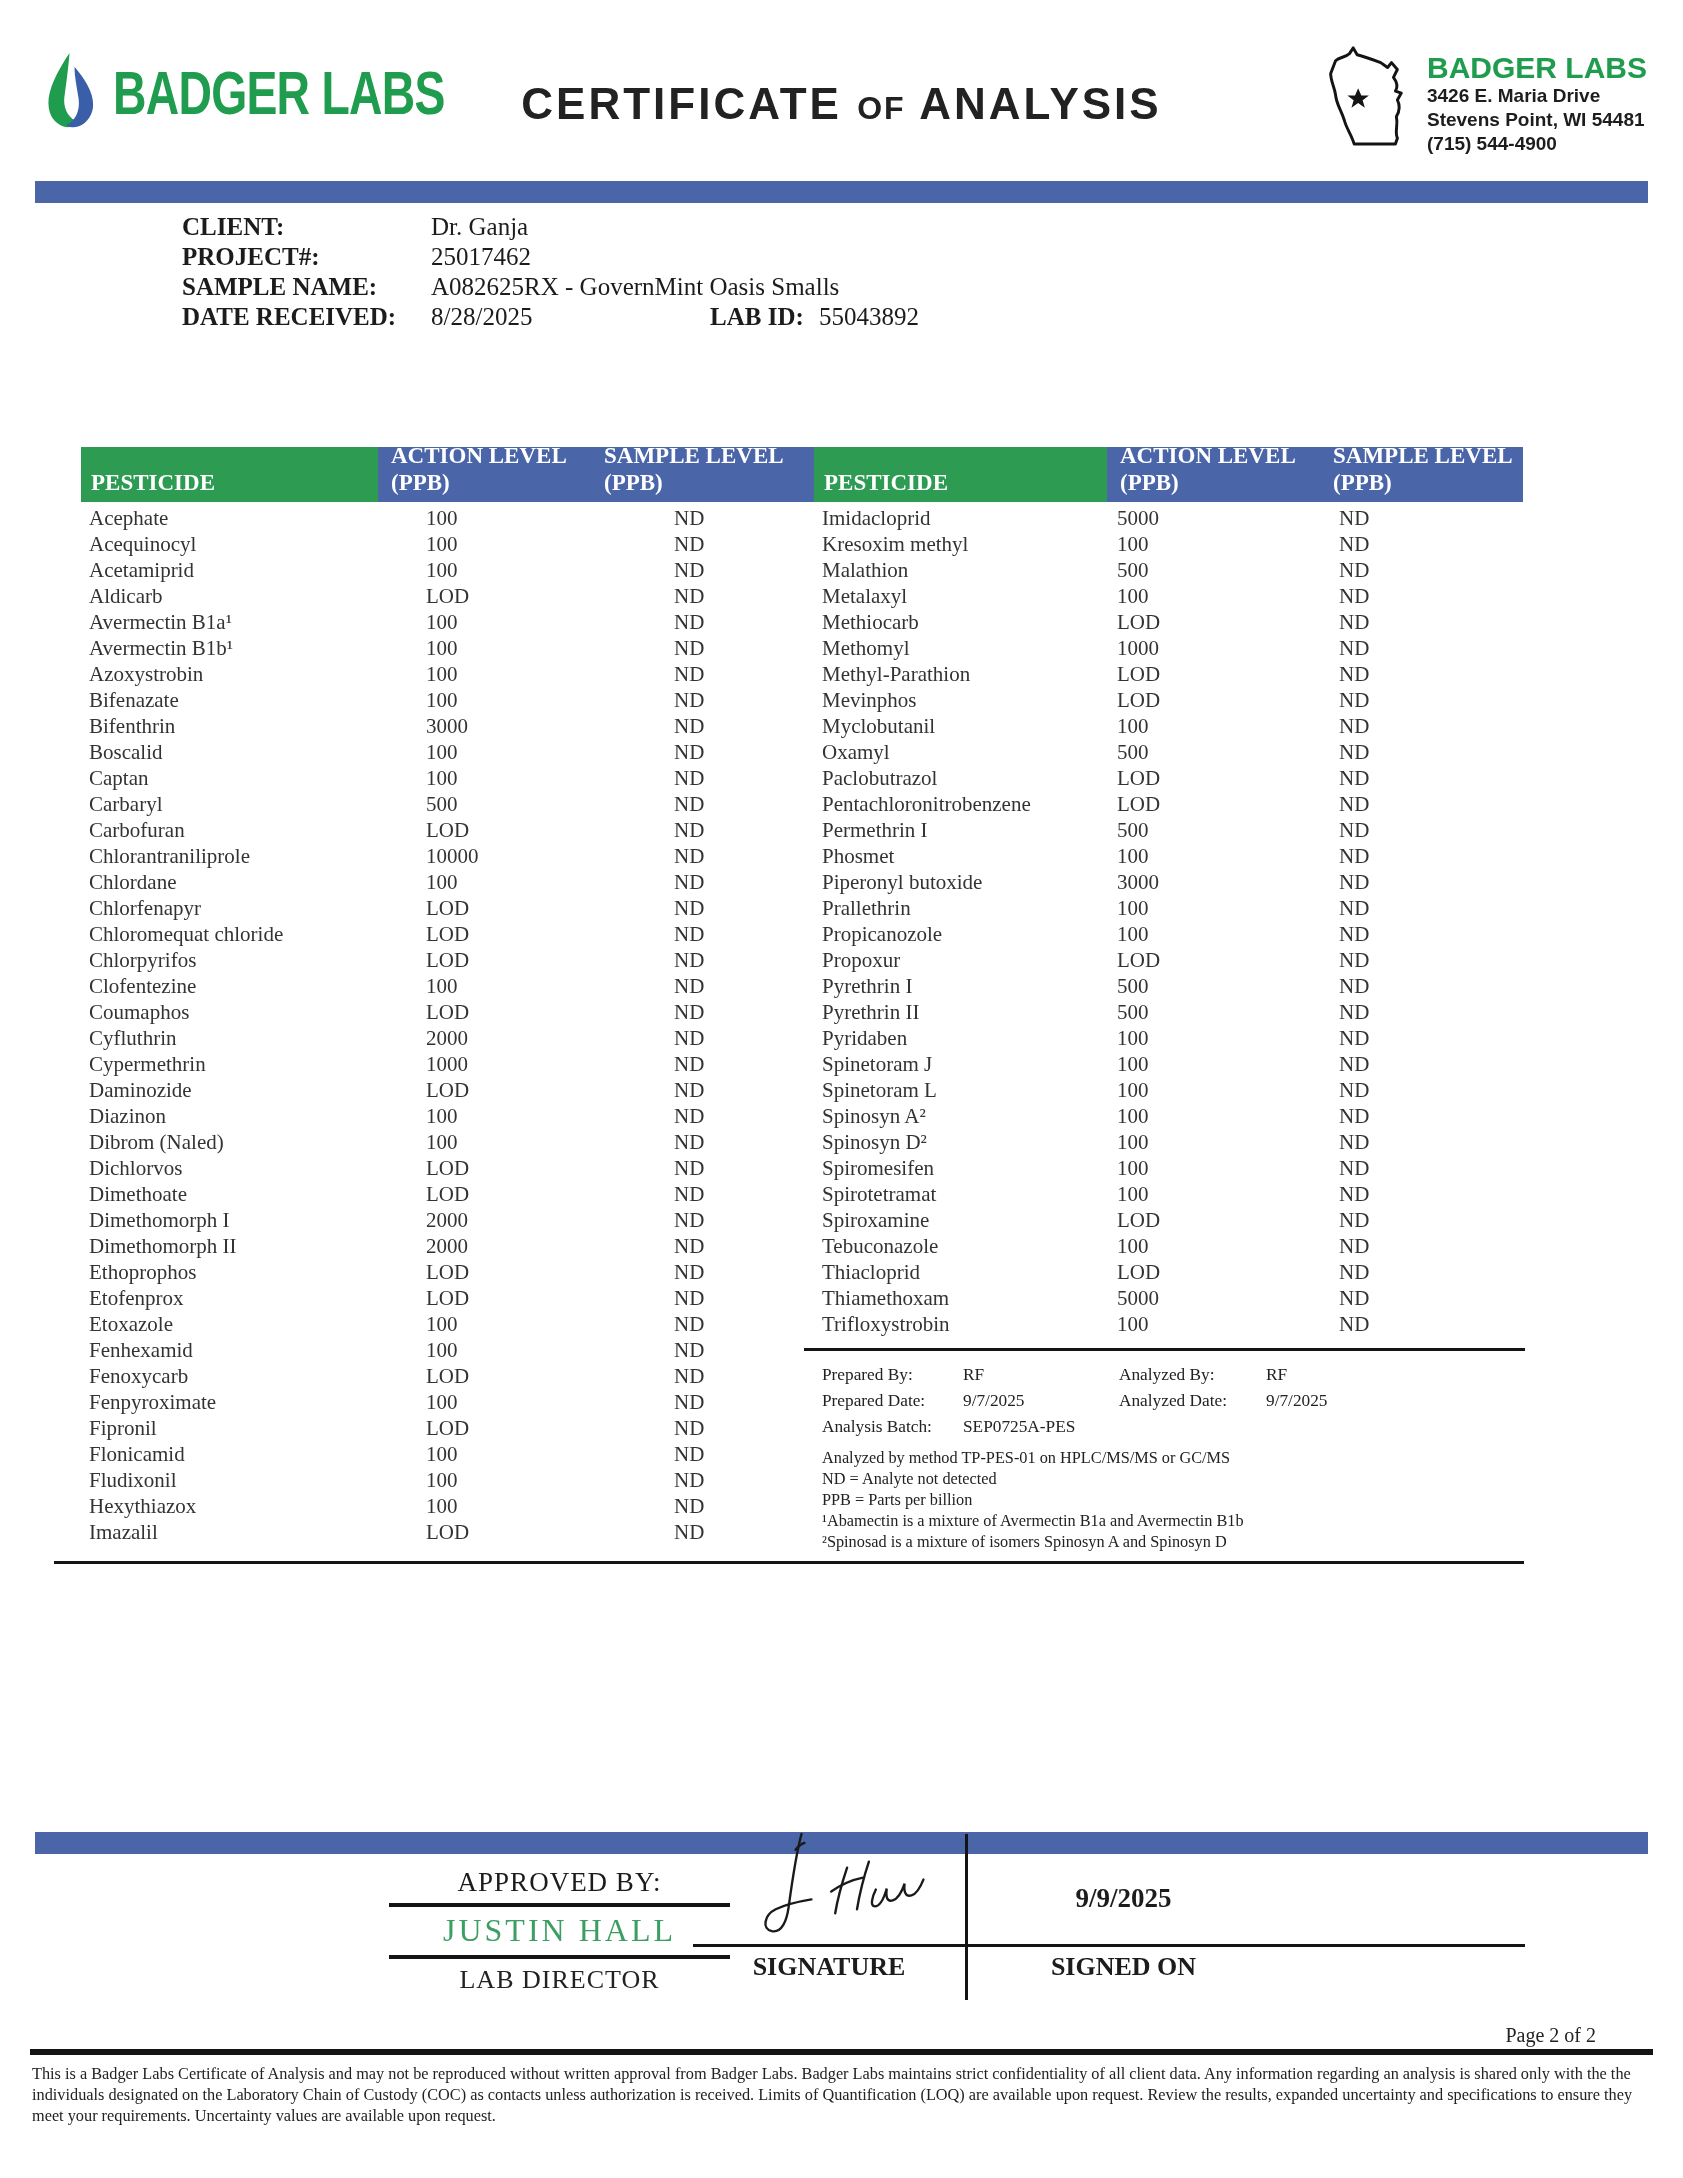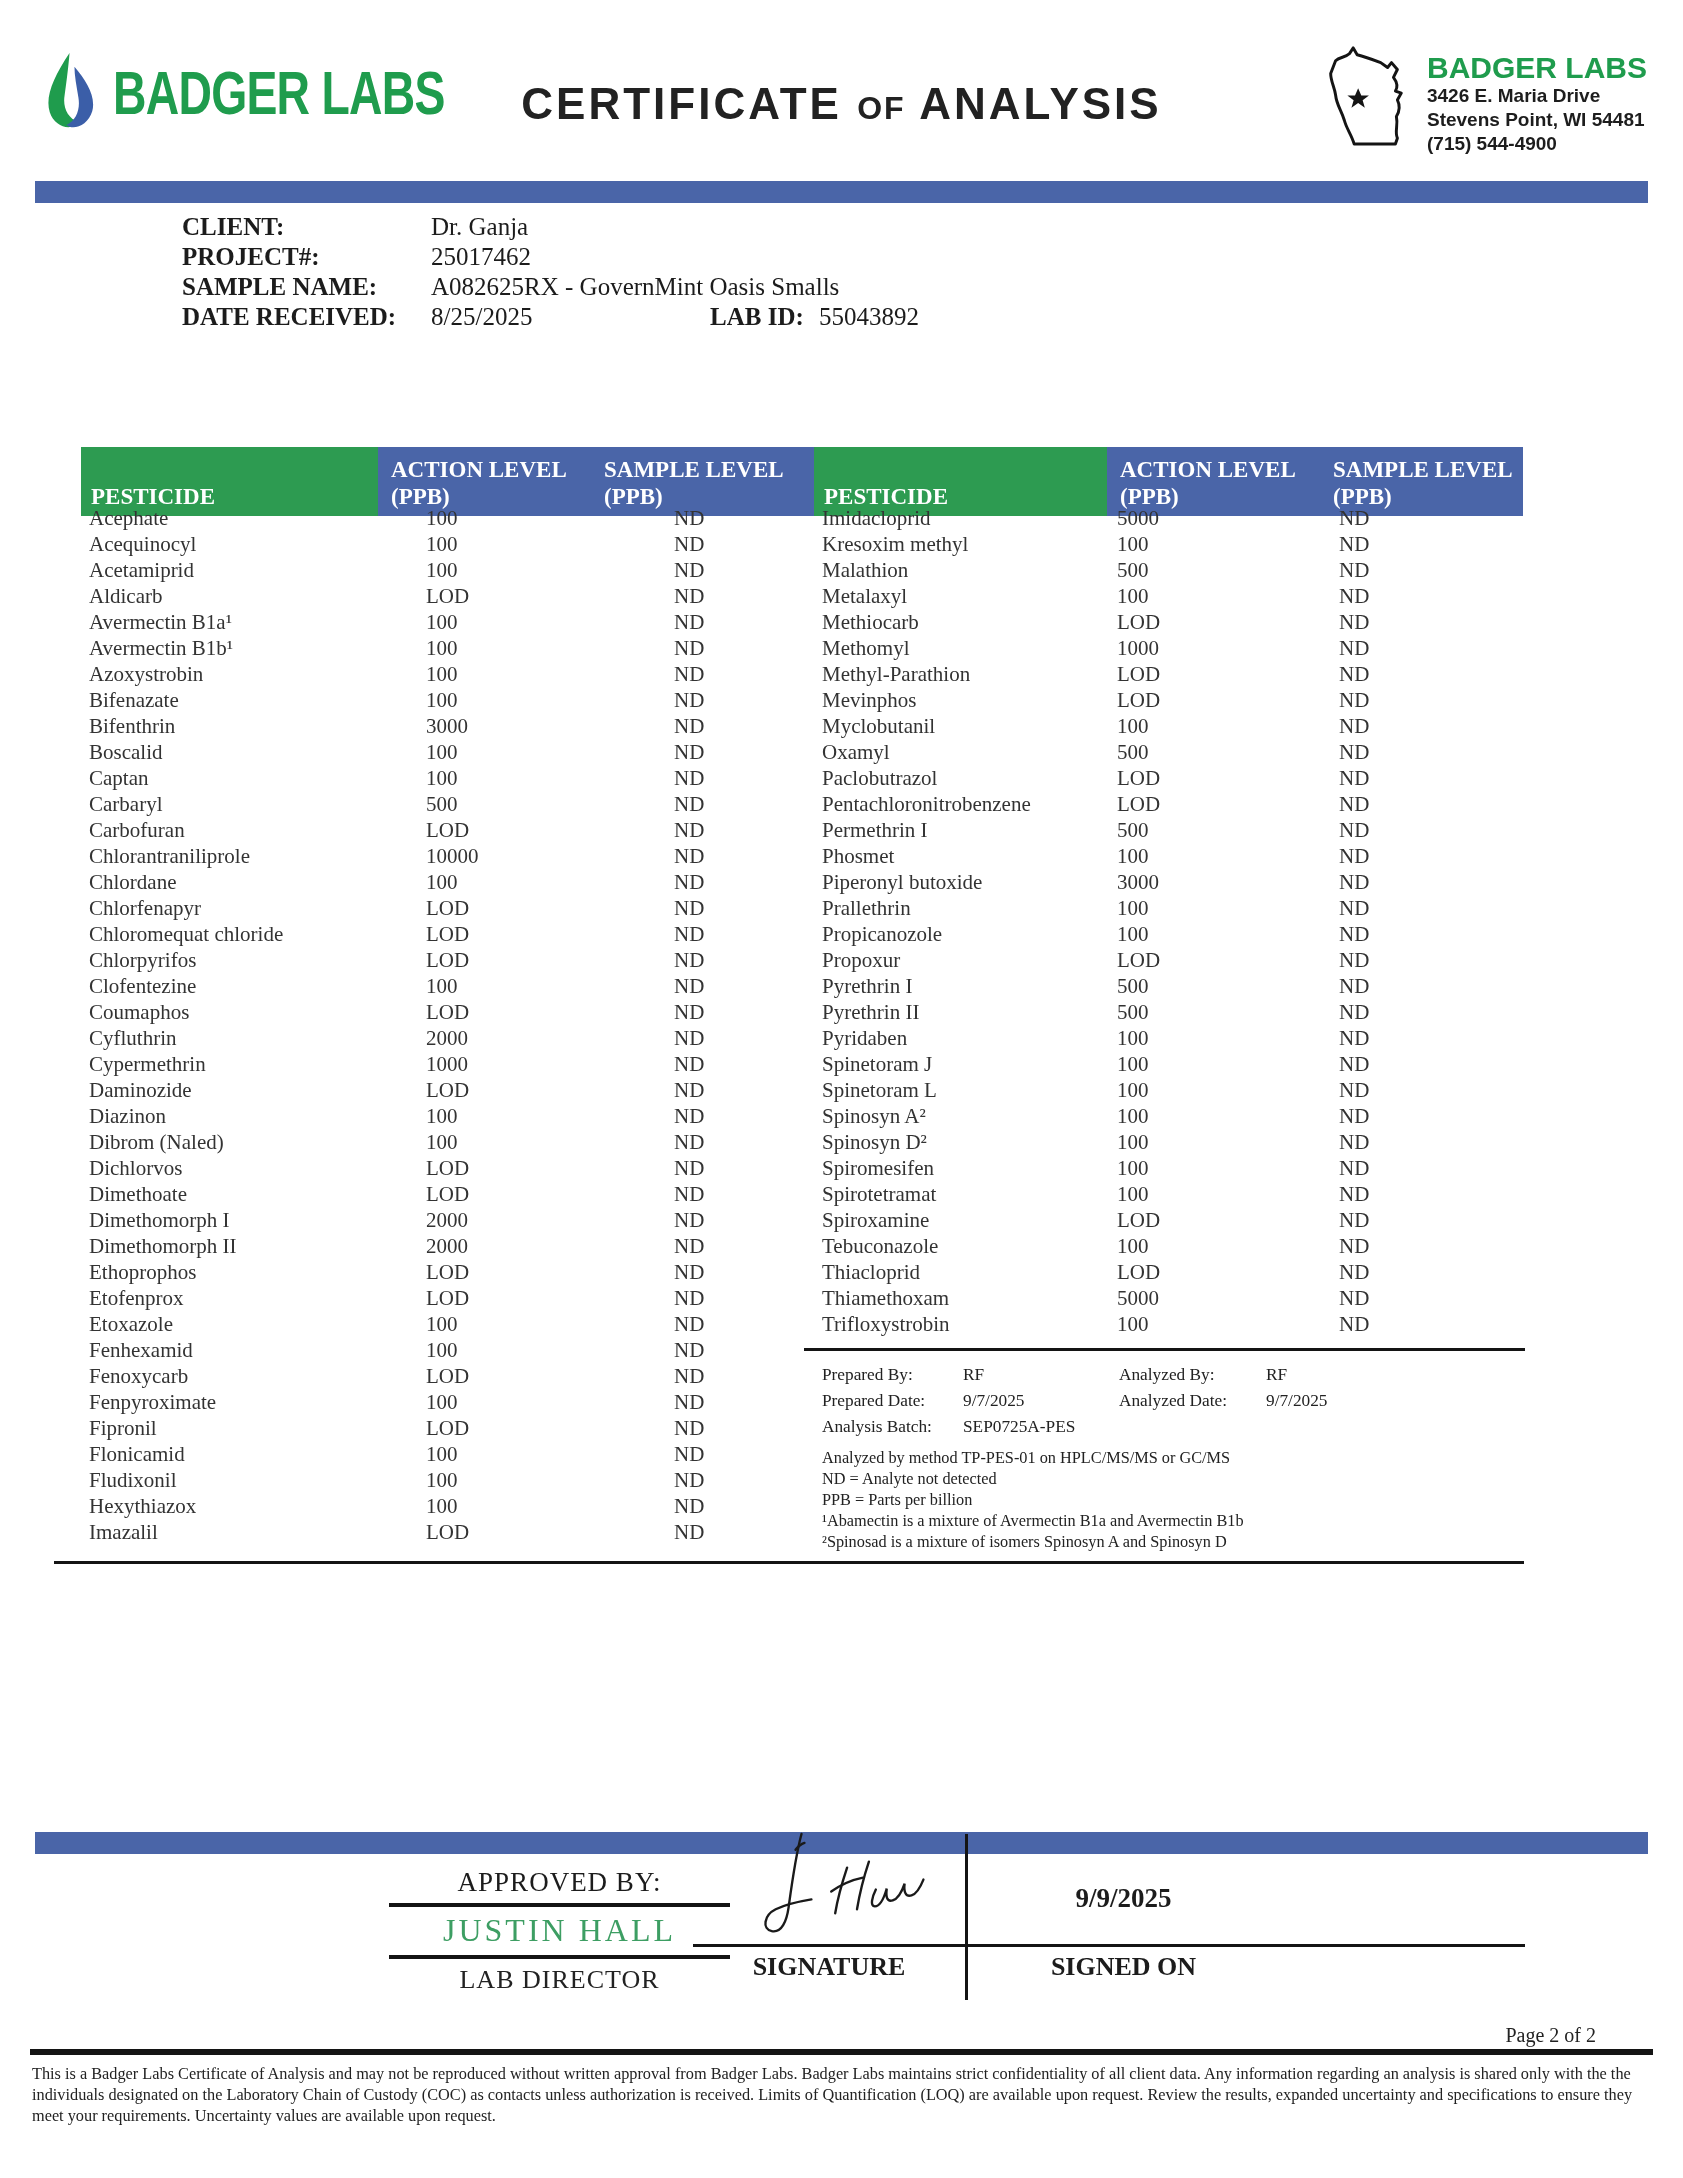--- a/index.html
+++ b/index.html
@@ -37,21 +37,21 @@
   .labid-label{font-weight:bold;width:109px;}
   
   .section-head{
     position:absolute;left:42px;top:362px;width:1511px;
     display:flex;justify-content:space-between;align-items:flex-end;
     border-bottom:5px solid #141414;padding-bottom:4px;
   }
   .section-title{font-weight:bold;font-size:46px;letter-spacing:1px;color:#111;}
   .section-result{font-weight:bold;font-size:46px;color:#1e9b4d;letter-spacing:1px;}
   
-  .th-cell{position:absolute;top:447px;height:69px;color:#fff;font-weight:bold;font-size:23px;}
+  .th-cell{position:absolute;top:447px;height:55px;color:#fff;font-weight:bold;font-size:23px;}
   .th-green{background:#2d9b51;}
   .th-blue{background:#4a65a8;}
   .th-g-l{left:81px;width:297px;}
   .th-b-l{left:378px;width:436px;}
   .th-g-r{left:814px;width:293px;}
   .th-b-r{left:1107px;width:416px;}
   .th-pesticide{position:absolute;left:10px;bottom:6px;}
   .th-two{position:absolute;bottom:6px;line-height:27px;}
   .th-action{left:13px;}
   .th-sample{left:226px;}
@@ -128,21 +128,21 @@
     <div class="client-row">
       <span class="client-label">PROJECT#:</span>
       <span class="client-value">25017462</span>
     </div>
     <div class="client-row">
       <span class="client-label">SAMPLE NAME:</span>
       <span>A082625RX - GovernMint Oasis Smalls</span>
     </div>
     <div class="client-row">
       <span class="client-label">DATE RECEIVED:</span>
-      <span class="client-value">8/25/2025</span>
+      <span class="client-value">8/28/2025</span>
       <span class="labid-label">LAB ID:</span>
       <span>55043892</span>
     </div>
   </div>
 
 
   <div class="th-cell th-green th-g-l">
     <span class="th-pesticide">PESTICIDE</span>
   </div>
   <div class="th-cell th-blue th-b-l">

